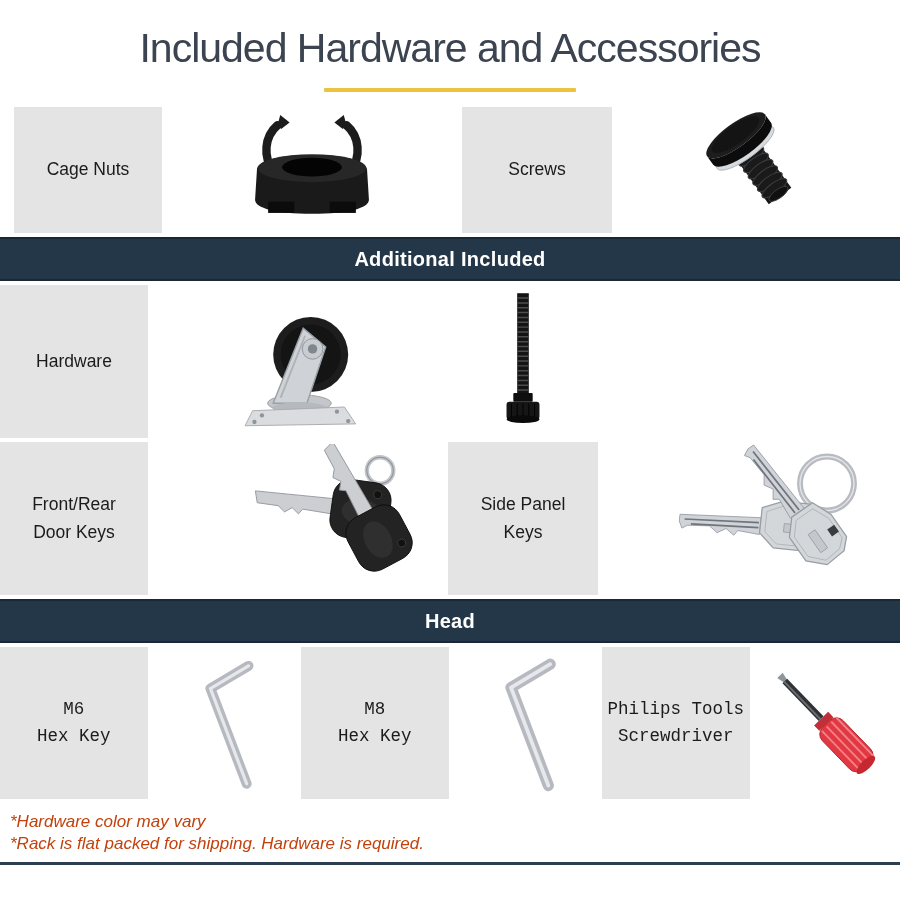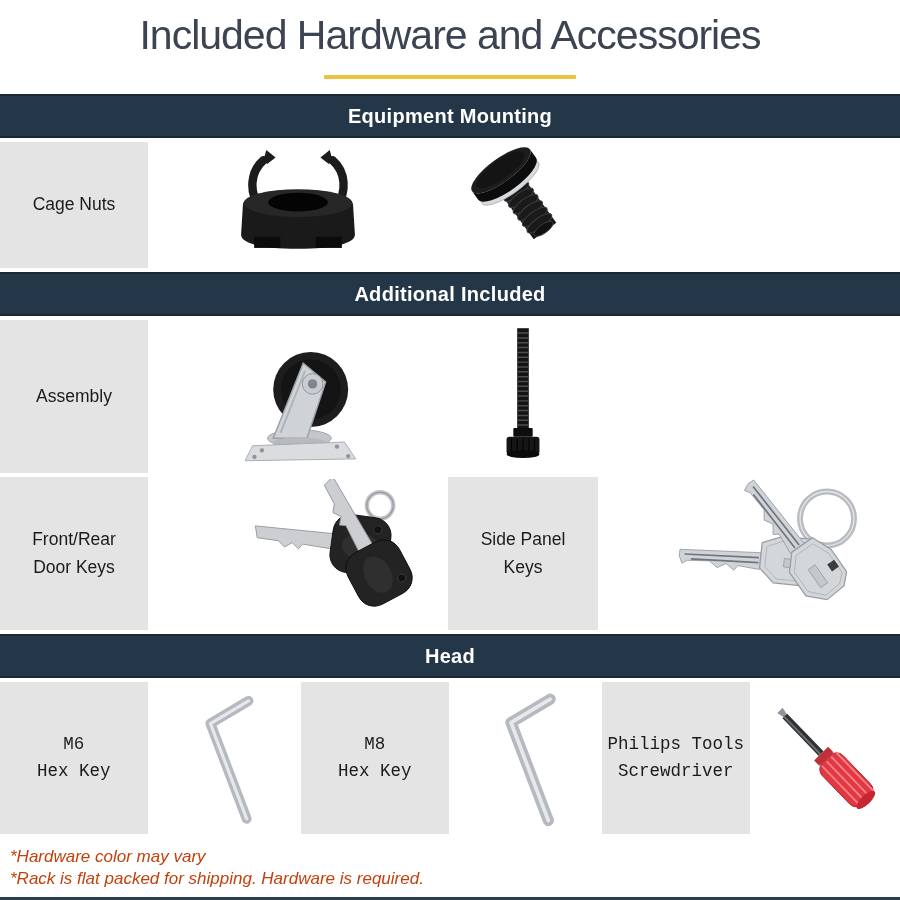--- a/index.html
+++ b/index.html
@@ -1,73 +1,71 @@
 <!DOCTYPE html>
 <html><head>
 <meta charset="utf-8">
 <style>
   html,body{margin:0;padding:0;background:#ffffff;}
   body{font-family:"Liberation Sans", sans-serif; color:#1b1b1b;}
   .page{width:900px;height:900px;margin:0 auto;background:#fff;overflow:hidden;position:relative;}
 
   
   .title-block{height:90px;text-align:center;}
-  .page-title{margin:0;padding-top:12px;font-size:41px;font-weight:300;letter-spacing:-1px;color:#3b4450;}
+  .page-title{margin:13px;padding-top:12px;font-size:41px;font-weight:300;letter-spacing:-1px;color:#3b4450;}
   .title-underline{width:252px;height:4px;margin:16px auto 0;border-radius:1px;}
 
   
   .section-bar{height:40px;background:#243748;border-top:2px solid #1a2836;border-bottom:2px solid #1a2836;
     display:flex;align-items:center;justify-content:center;margin-top:4px;}
   .section-bar:first-of-type{margin-top:0;}
   .section-title{color:#ffffff;font-size:20px;font-weight:bold;letter-spacing:.3px;}
 
   
   .row{display:grid;gap:3px;background:#fff;margin-top:4px;}
   .row-2col{grid-template-columns:148px 294px 150px 1fr;}
   .row-6col{grid-template-columns:repeat(6,1fr);}
-  .h126{height:126px;} .h153{height:153px;} .h152{height:152px;font-family:Liberation Mono, monospace;}
+  .h126{height:126px;padding-left:14px;} .h153{height:153px;} .h152{height:152px;font-family:Liberation Mono, monospace;}
   .label-cell{background:#e4e4e4;display:flex;align-items:center;justify-content:center;
     text-align:center;font-size:17.5px;line-height:1.55;color:#1b1b1b;white-space:pre-line;}
   .image-cell{background:#ffffff;display:flex;align-items:center;justify-content:center;overflow:hidden;}
 
   
   .footnotes{margin:12px 0 0 10px;font-style:italic;font-size:17px;line-height:1.32;color:#c2410c;}
   .bottom-rule{height:3px;background:#2c3e50;margin-top:6px;}
 
   svg{display:block;}
 </style>
 </head>
 <body>
 
 <div class="page">
 
   <div class="title-block">
     <h1 class="page-title">Included Hardware and Accessories</h1>
     <div class="title-underline" style="background:#ECC23F;"></div>
   </div>
 
-  <div class="section-bar">
-    <span class="section-title">Equipment Mounting</span>
-  </div>
   <div class="row row-2col h126">
     <div class="label-cell">Cage Nuts</div>
     <div class="image-cell">
 
       <svg width="200" height="112" viewBox="0 0 210 120">
         <path d="M64,62 C52,46 54,24 68,12" stroke="#1c1c1c" stroke-width="9" fill="none" stroke-linecap="round"></path>
         <path d="M68,12 l3,-11 l10,8 l-9,7 z" fill="#1c1c1c"></path>
         <path d="M146,62 C158,46 156,24 142,12" stroke="#1c1c1c" stroke-width="9" fill="none" stroke-linecap="round"></path>
         <path d="M142,12 l-3,-11 l-10,8 l9,7 z" fill="#1c1c1c"></path>
         <path d="M46,60 C46,50 70,44 105,44 C140,44 164,50 164,60 L166,92 C166,101 144,107 105,107 C66,107 44,101 44,92 Z" fill="#1a1a1a"></path>
         <ellipse cx="105" cy="58" rx="58" ry="15" fill="#272727"></ellipse>
         <ellipse cx="105" cy="57" rx="32" ry="10" fill="#040404"></ellipse>
         <rect x="58" y="94" width="28" height="12" fill="#0b0b0b"></rect>
         <rect x="124" y="94" width="28" height="12" fill="#0b0b0b"></rect>
       </svg>
     </div>
+    <div class="label-cell">Screws</div>
     <div class="image-cell">
 
       <svg width="160" height="122" viewBox="0 0 150 140">
         <g transform="rotate(-36 75 65)">
           <rect x="59" y="48" width="32" height="60" fill="#161616"></rect>
           <ellipse cx="75" cy="52" rx="17" ry="6" fill="#1a1a1a" stroke="#3d3d3d" stroke-width="1.2"></ellipse>
           <ellipse cx="75" cy="61" rx="17" ry="6" fill="#1a1a1a" stroke="#3d3d3d" stroke-width="1.2"></ellipse>
           <ellipse cx="75" cy="70" rx="17" ry="6" fill="#1a1a1a" stroke="#3d3d3d" stroke-width="1.2"></ellipse>
           <ellipse cx="75" cy="79" rx="17" ry="6" fill="#1a1a1a" stroke="#3d3d3d" stroke-width="1.2"></ellipse>
           <ellipse cx="75" cy="88" rx="17" ry="6" fill="#1a1a1a" stroke="#3d3d3d" stroke-width="1.2"></ellipse>
@@ -79,21 +77,21 @@
           <ellipse cx="75" cy="21" rx="33" ry="10.5" fill="#141414"></ellipse>
         </g>
       </svg>
     </div>
   </div>
 
   <div class="section-bar">
     <span class="section-title">Additional Included</span>
   </div>
   <div class="row row-2col h153">
-    <div class="label-cell">Assembly</div>
+    <div class="label-cell">Hardware</div>
     <div class="image-cell">
 
       <svg width="165" height="150" viewBox="0 0 170 160">
         <circle cx="98" cy="72" r="40" fill="#1d1d1d"></circle>
         <circle cx="98" cy="72" r="32" fill="#141414"></circle>
         <ellipse cx="86" cy="124" rx="34" ry="9" fill="#c3c6ca" stroke="#9aa0a6"></ellipse>
         <path d="M58,124 L90,44 L114,64 L94,124 Z" fill="#cfd2d6" stroke="#9aa0a6" stroke-width="1.5"></path>
         <path d="M66,118 L92,52" stroke="#aeb3b8" stroke-width="2" fill="none"></path>
         <circle cx="100" cy="66" r="11" fill="#c9ccd0" stroke="#8e949a"></circle>
         <circle cx="100" cy="66" r="5" fill="#7f868d"></circle>

